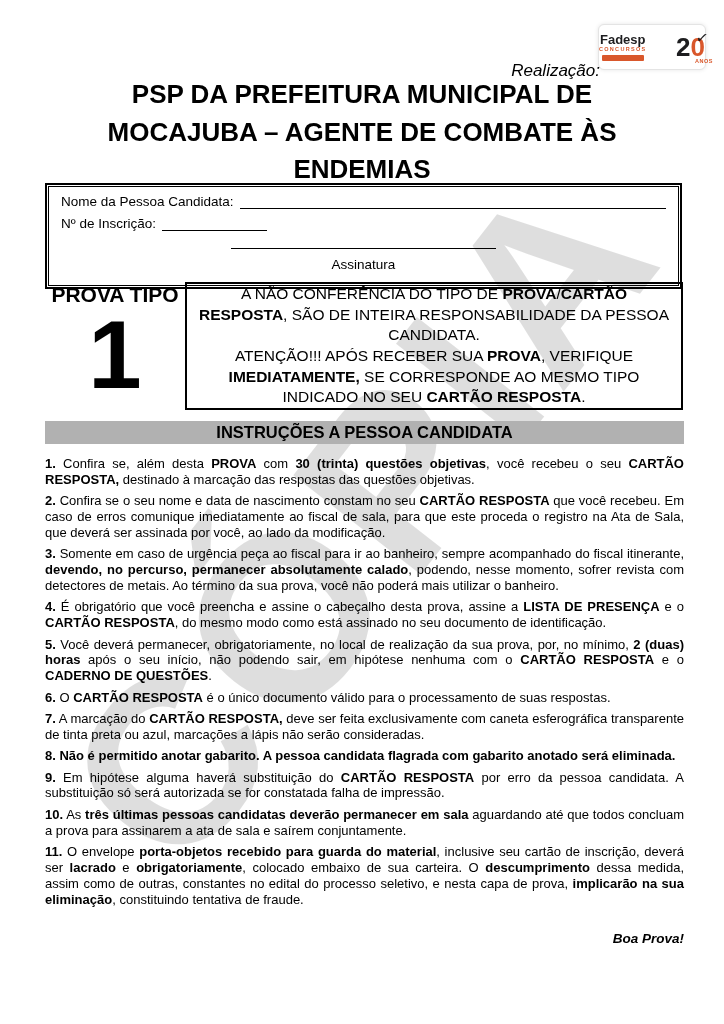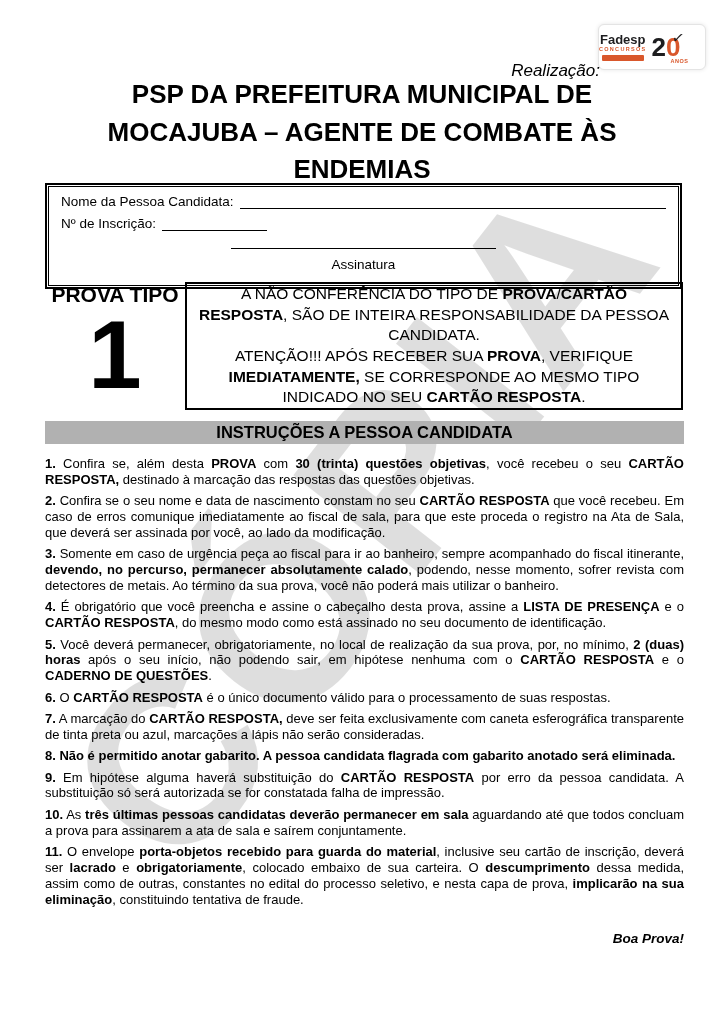--- a/index.html
+++ b/index.html
@@ -13,21 +13,21 @@
     position:absolute;top:50%;left:50%;z-index:0;
     transform:translate(-50%,-48%) rotate(-52deg);
     font-size:235px;font-weight:bold;letter-spacing:10px;
     color:rgba(0,0,0,0.13);white-space:nowrap;user-select:none;
   }
   
   .logo-box{
     position:absolute;top:24px;right:18px;width:106px;height:44px;
     background:#fff;border:1px solid #e4e4e4;border-radius:6px;
     box-shadow:0 0 4px rgba(0,0,0,0.10);
-    display:flex;align-items:center;justify-content:flex-start;gap:5px;
+    display:flex;align-items:center;justify-content:space-between;gap:5px;
   }
   .logo-left{display:flex;flex-direction:column;align-items:center;line-height:1;}
   .logo-name{font-size:13px;font-weight:bold;color:#1d1d1f;}
   .logo-sub{font-size:5.5px;font-weight:bold;color:#d9572b;letter-spacing:1.3px;margin-top:1px;}
   .logo-badge{width:42px;height:6px;background:#d9572b;border-radius:1px;margin-top:2px;}
   .logo-right{position:relative;display:flex;align-items:flex-start;line-height:1;}
   .n2{font-size:26px;font-weight:bold;color:#1d1d1f;}
   .n0{position:relative;font-size:26px;font-weight:bold;color:#d9572b;}
   .check{position:absolute;top:-4px;right:-4px;font-size:15px;font-weight:bold;color:#1d1d1f;transform:rotate(8deg);}
   .anos{position:absolute;bottom:-4px;right:-8px;font-size:5.5px;font-weight:bold;color:#d9572b;letter-spacing:0.5px;}

